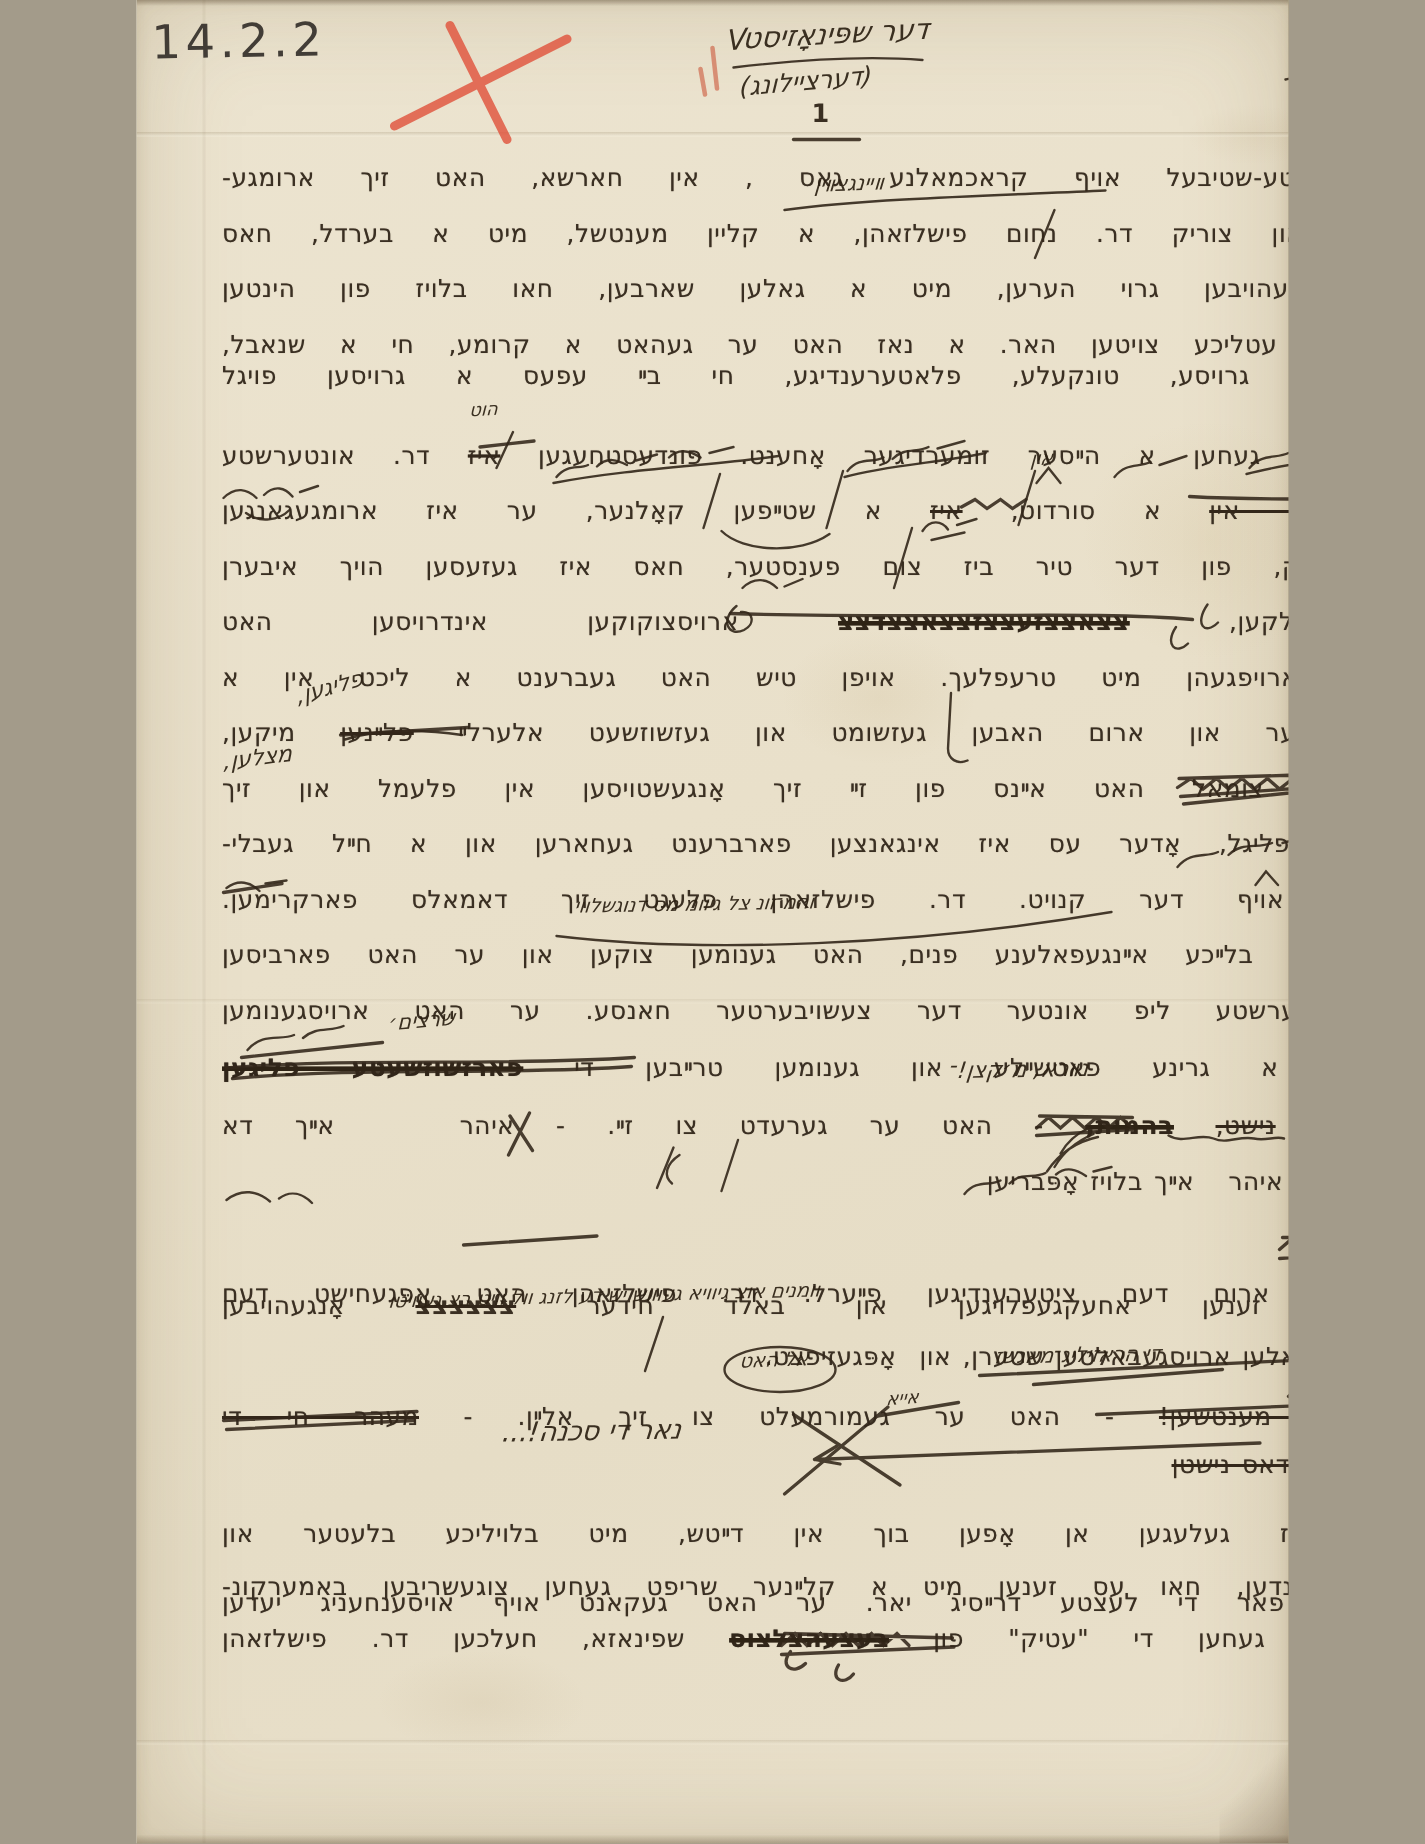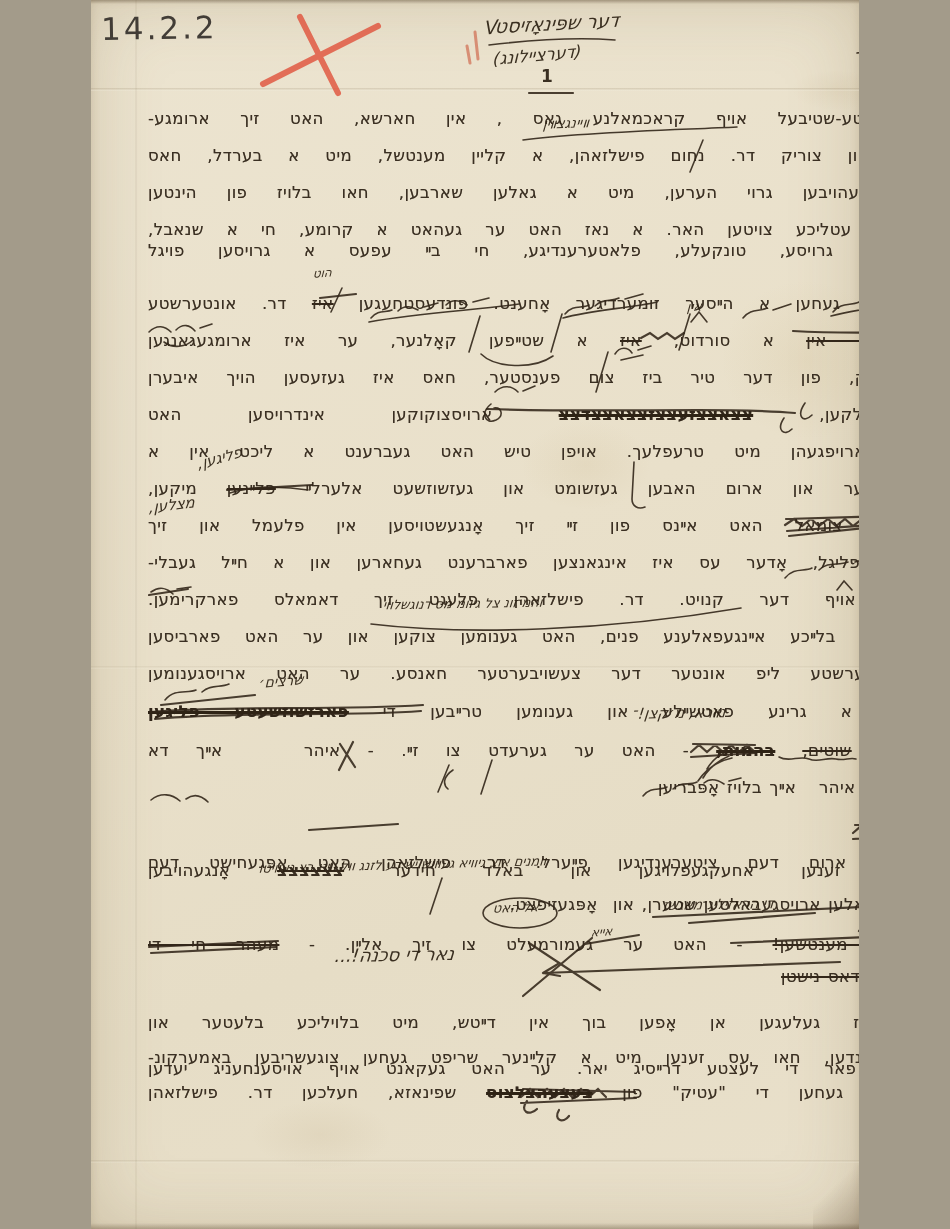--- a/index.html
+++ b/index.html
@@ -78,21 +78,21 @@
       <div class="tline" style="top: 363px;"><span class="r-n">אהין און צוריק, פון דער טיר ביז צום פענסטער, חאס איז געזעסען הויך איבערן</span></div>
       <div class="tline" style="top: 400px;"><span class="r-n">קרומען באלקען, </span><span class="r-sc">צצאצצזעצצזצצאצצדצצ</span><span class="r-n"> ארויסצוקוקען אינדרויסען האט</span></div>
       <div class="tline" style="top: 437px;"><span class="r-n">מען געמוזט ארויפגעהן מיט טרעפלעך. אויפן טיש האט געברענט א ליכט אין א</span></div>
       <div class="tline" style="top: 474px;"><span class="r-n">מעשענעם לײכטער און ארום האבען געזשומט און געזשוזשעט אלערלײ </span><span class="r-s">פלײנען</span><span class="r-n"> מיקען,</span></div>
       <div class="tline" style="top: 511px;"><span class="r-sc">צאנצאװצנצרים</span><span class="r-n">, צומאל האט אײנס פון זײ זיך אָנגעשטויסען אין פלעמל און זיך</span></div>
       <div class="tline" style="top: 548px;"><span class="r-n">אָפּגעזענגט א פליגל, אָדער עס איז אינגאנצען פארברענט געחארען און א חײל געבלי-</span></div>
       <div class="tline" style="top: 585px;"><span class="r-n">בען הענגען אויף דער קנויט. דר. פישלזאהן פלעגט זיך דאמאלס פארקרימען.</span></div>
       <div class="tline" style="top: 622px;"><span class="r-sc">צאצוחאצס</span><span class="r-n"> דאס בלײכע אײנגעפאלענע פנים, האט גענומען צוקען און ער האט פארביסען</span></div>
       <div class="tline" style="top: 659px;"><span class="r-n">די דינע אונטערשטע ליפ אונטער דער צעשויבערטער חאנסע. ער האט ארויסגענומען</span></div>
       <div class="tline" style="top: 697px;"><span class="r-n">פון קעשענע א גרינע פאטשײלע און גענומען טרײבען די </span><span class="r-sc">פארזשוזשעטע פליגען</span></div>
-      <div class="tline" style="top: 736px;"><span class="r-n">-געהט, געהט, </span><span class="r-s">שוטים,</span><span class="r-n"> </span><span class="r-sc">בהמות,</span><span class="r-n"> - האט ער גערעדט צו זײ. - איהר &nbsp; אײך דא</span></div>
+      <div class="tline" style="top: 736px;"><span class="r-n">-געהט, געהט, </span><span class="r-s">נישט,</span><span class="r-n"> </span><span class="r-sc">בהמות,</span><span class="r-n"> - האט ער גערעדט צו זײ. - איהר &nbsp; אײך דא</span></div>
       <div class="tline short" style="top: 773px;"><span class="r-n">נישט אָנהארימען... איהר &nbsp; אײך בלויז אָפּבריען</span></div>
       <div class="tline" style="top: 810px;  margin-top: 46px;"><span class="r-n">די </span><span class="r-sc">פלײגען</span><span class="r-n"> זענען אחעקגעפלויגען און באלד חידער </span><span class="r-b">צצצצצצ</span><span class="r-n"> אָנגעהויבען</span></div>
       <div class="tline" style="top: 848px;"><span class="r-n">מאכען הקפות ארום דעם ציטערענדיגען פײערל. דר. פישלזאהן האט אָפּגעחישט דעם</span></div>
       <div class="tline short" style="top: 890px;"><span class="r-n">שחײס פון דעם שמאלען ארויסגעבאלטען שטערן, און &nbsp;אָפּגעזיפצט.</span></div>
       <div class="tline" style="top: 930px;"><span class="r-n">-גלײך חי </span><span class="r-s">די מענטשען!</span><span class="r-n"> - האט ער געמורמעלט צו זיך אלײן. - </span><span class="r-s">מעהר חי די</span></div>
       <div class="tline short" style="top: 962px; padding-right: 168px;"><span class="r-s">סיבות הנאה זעהט דאס נישטן</span></div>
       <div class="tline" style="top: 1008px; padding-right: 38px;"><span class="r-n">אויפן טיש איז געלעגען אן אָפען בוך אין דײטש, מיט בלויליכע בלעטער און</span></div>
       <div class="tline" style="top: 1043px;"><span class="r-n">מיט ברײטע ראנדען, חאו עס זענען מיט א קלײנער שריפט געחען צוגעשריבען באמערקונ-</span></div>
       <div class="tline" style="top: 1078px;"><span class="r-n">גען. עס איז געחען די "עטיק" פון </span><span class="r-sc">בעצעהצלצוס</span><span class="r-n"> שפינאזא, חעלכען דר. פישלזאהן</span></div>
       <div class="tline" style="top: 1054px;"><span class="r-n">האט שטודירט פאר די לעצטע דרײסיג יאר. ער האט געקאנט אויף אויסענחעניג יעדען</span></div>

